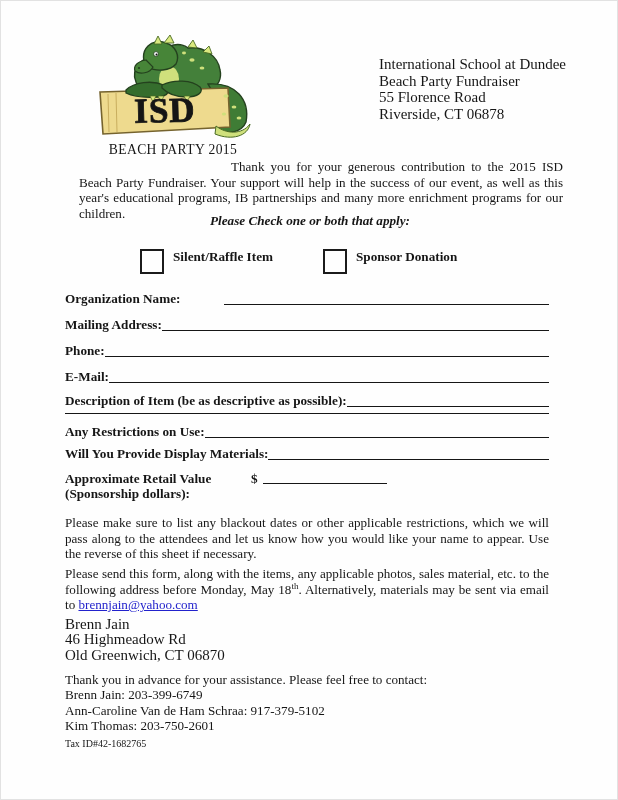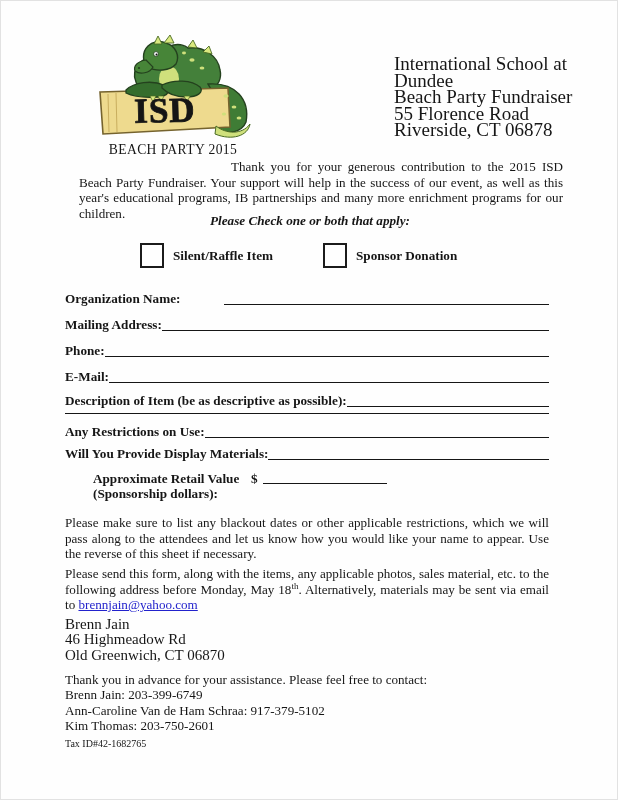--- a/index.html
+++ b/index.html
@@ -6,42 +6,42 @@
   .page {
     position:relative; width:618px; height:800px; background:#fefefe;
     border:1px solid #e2e2e2; box-sizing:border-box; overflow:hidden;
     font-family:"Liberation Serif", serif; color:#161616;
   }
   .abs { position:absolute; }
   .body-text { font-size:13.1px; line-height:15.5px; }
   .just { text-align:justify; }
 
   
-  .letterhead { left:393px; top:55px; font-size:19px; line-height:16.5px; }
+  .letterhead { left:378px; top:55px; font-size:15px; line-height:16.5px; }
   .logo-caption { left:94px; top:141px; width:156px; text-align:center;
                   font-size:13.6px; letter-spacing:0.4px; }
 
   
   .intro { left:78px; top:158px; width:484px; text-indent:152px; }
 
   .apply-prompt { left:0; top:212px; width:618px; text-align:center;
                   font-weight:bold; font-style:italic; font-size:13.2px; }
 
   
-  .cb-group { position:absolute; top:242px; display:flex; align-items:center; }
+  .cb-group { position:absolute; top:248px; display:flex; align-items:flex-start; }
   .cb-box { width:20px; height:21px; border:2px solid #1b1b1b; background:transparent; }
   .cb-label { font-weight:bold; font-size:13.2px; margin-left:9px; }
 
   
   .frow { position:absolute; left:64px; width:484px; display:flex; align-items:flex-end; }
   .frow .lbl { font-weight:bold; font-size:13.2px; line-height:15px; white-space:nowrap; }
   .frow .fill { flex:1; border-bottom:1.9px solid #161616; margin-bottom:1px; height:10px; }
   .line-full { position:absolute; left:64px; width:484px; border-bottom:1.9px solid #161616; }
 
-  .retail-lbl { left:64px; top:470px; font-weight:bold; font-size:13.2px; line-height:15px;margin-left:28px; }
+  .retail-lbl { left:64px; top:470px; font-weight:bold; font-size:13.2px; line-height:15px; }
   .dollar { left:250px; top:470px; font-weight:bold; font-size:13.2px; }
   .retail-line { left:262px; top:470px; width:124px; height:12px;
                  border-bottom:1.9px solid #161616; }
 
   .blackout { left:64px; top:514px; width:484px; }
   .send { left:64px; top:565px; width:484px; }
   .email-link { color:#2222cc; text-decoration:underline; cursor:pointer; }
   sup { font-size:9px; line-height:0; }
 
   .sender { left:64px; top:616px; line-height:15.4px; font-size:15px; }

